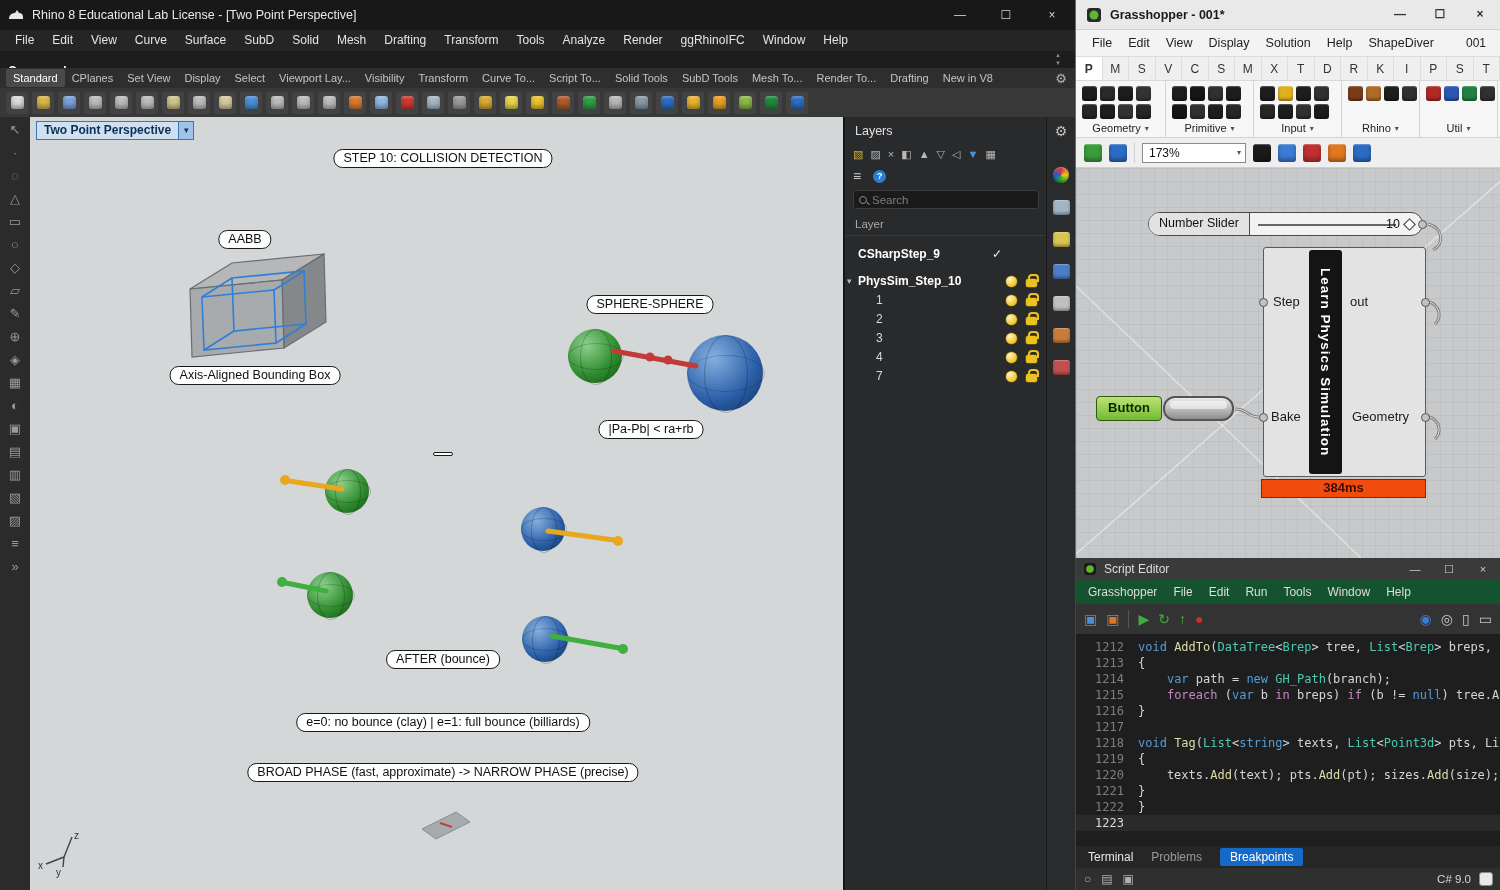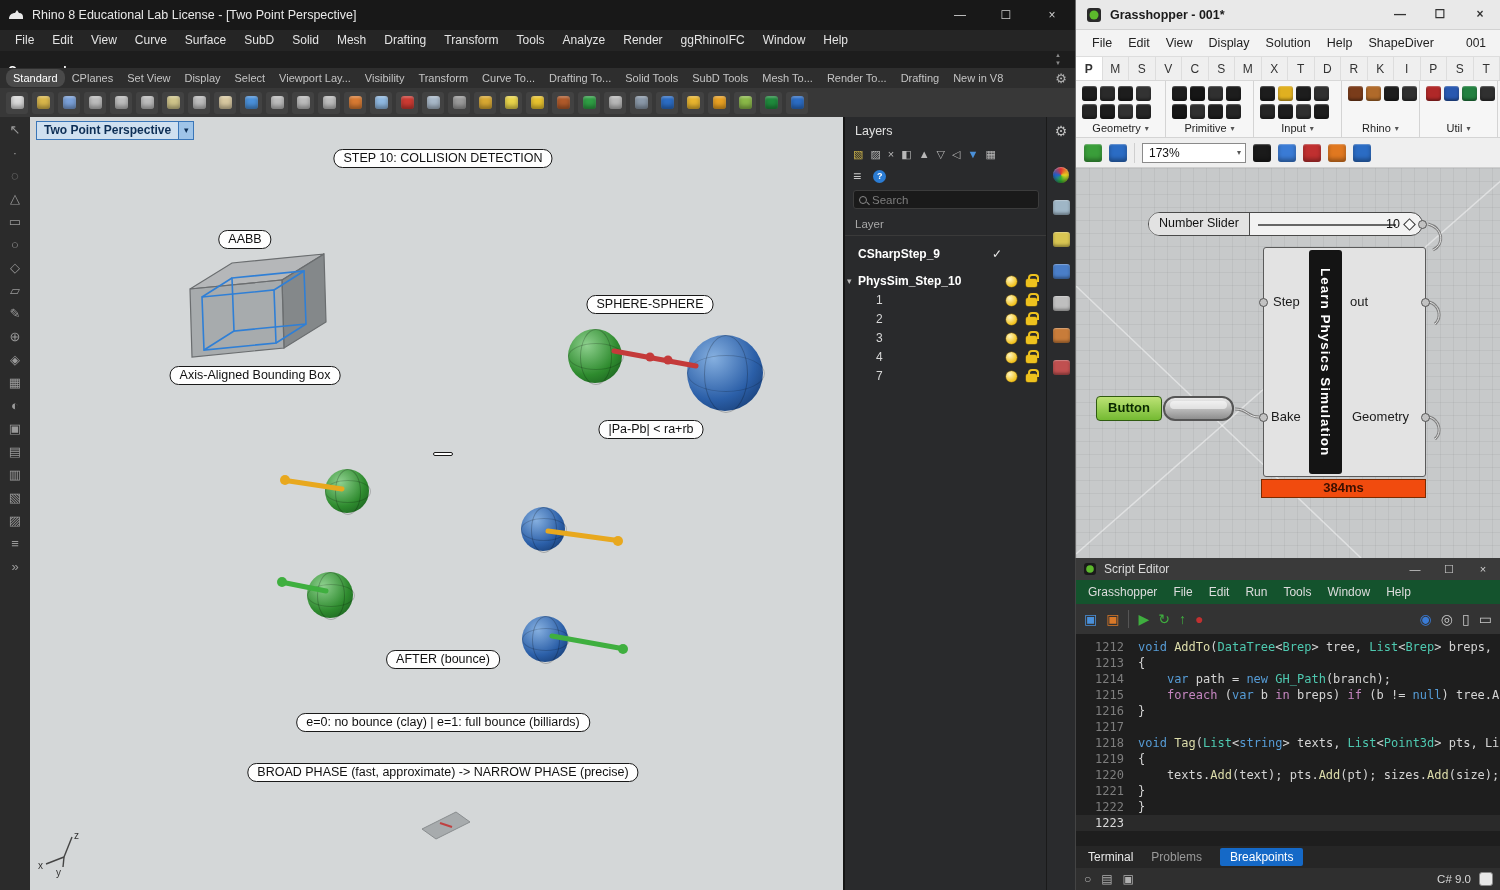--- a/index.html
+++ b/index.html
@@ -13,21 +13,21 @@
 .r-title{font-size:12.5px;}
 .win-controls{margin-left:auto;display:flex;}
 .win-btn{width:46px;height:30px;line-height:30px;text-align:center;color:#cfcfcf;font-size:12px;}
 .r-menubar{height:21px;background:#252525;display:flex;align-items:center;padding-left:6px;}
 .rmenu-item{color:#e4e4e4;padding:0 9px;font-size:12px;line-height:21px;}
 .r-commandbar{height:17px;background:#1d1d1d;color:#fff;display:flex;align-items:center;padding-left:8px;position:relative;}
 .cmd-label{font-weight:bold;font-size:12px;margin-top:22px;}
 .cmd-arrows{position:absolute;right:14px;top:0;color:#8a8a8a;font-size:6px;line-height:8px;text-align:center;}
 .r-tabrow{height:20px;background:#2e2e2e;display:flex;align-items:center;padding-left:6px;position:relative;}
 .rtab{color:#c4c4c4;font-size:11px;padding:2px 7px;line-height:14px;white-space:nowrap;}
-.rtab.active{background:#4a4a4a;color:#fff;border-radius:8px;}
+.rtab.active{background:#4a4a4a;color:#fff;border-radius:2px;}
 .tab-gear{position:absolute;right:8px;color:#b0b0b0;font-size:13px;}
 .r-toolbar{height:29px;background:#383838;display:flex;align-items:center;padding-left:6px;gap:4px;overflow:hidden;}
 .ticon{width:22px;height:22px;display:flex;align-items:center;justify-content:center;background:#424242;border-radius:3px;}
 .ticon i{display:block;width:13px;height:13px;border-radius:3px;box-shadow:inset 0 -3px 4px rgba(0,0,0,.35), inset 0 2px 2px rgba(255,255,255,.25);}
 .r-main{position:absolute;left:0;top:117px;width:1075px;height:773px;display:flex;}
 .r-side{width:30px;background:#2b2b2b;display:flex;flex-direction:column;align-items:center;padding-top:6px;gap:9px;overflow:hidden;}
 .sicon{color:#9a9a9a;font-size:13px;line-height:14px;}
 
 
 .vp{position:relative;width:813px;height:773px;background:#d4d7d8;overflow:hidden;}
@@ -196,21 +196,21 @@
       <span id="rhino-tabs" style="display:flex;">
           <span class="rtab active">Standard</span>
           <span class="rtab">CPlanes</span>
           <span class="rtab">Set View</span>
           <span class="rtab">Display</span>
           <span class="rtab">Select</span>
           <span class="rtab">Viewport Lay...</span>
           <span class="rtab">Visibility</span>
           <span class="rtab">Transform</span>
           <span class="rtab">Curve To...</span>
-          <span class="rtab">Drafting To...</span>
+          <span class="rtab">Script To...</span>
           <span class="rtab">Solid Tools</span>
           <span class="rtab">SubD Tools</span>
           <span class="rtab">Mesh To...</span>
           <span class="rtab">Render To...</span>
           <span class="rtab">Drafting</span>
           <span class="rtab">New in V8</span>
         </span>
       <span class="tab-gear">⚙</span>
     </div>
     <div class="r-toolbar" id="rhino-toolicons">

